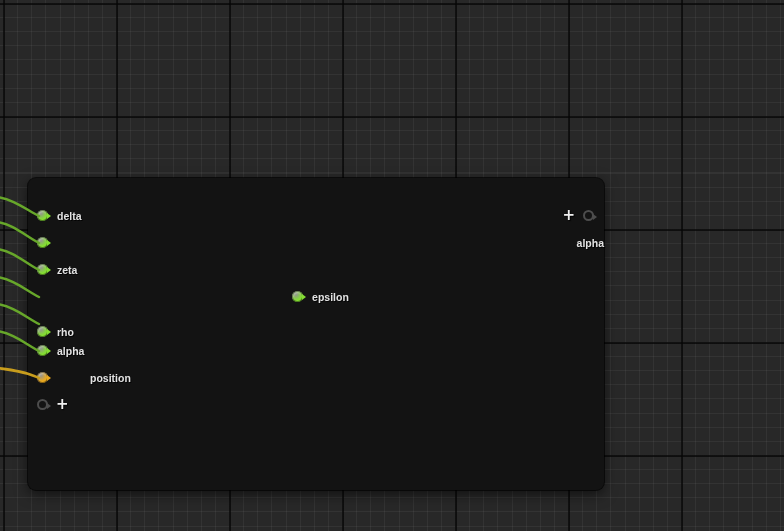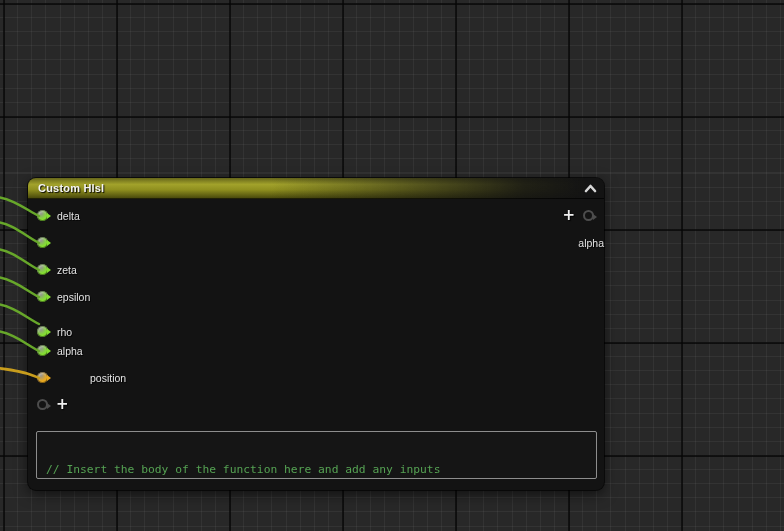--- a/index.html
+++ b/index.html
@@ -29,21 +29,21 @@
       linear-gradient(to right, rgba(19,19,19,0) 42%, rgba(19,19,19,0.9) 86%, #131313 97%),
       linear-gradient(to bottom, #66661a 0%, var(--header-olive-bright,#a2a22b) 32%, #90901f 58%, var(--header-olive-dark,#4a4a0c) 100%);
     border-bottom:1px solid rgba(0,0,0,0.7);
   }
   .title{
     display:inline-block;padding-left:10px;line-height:21px;
     font-size:11px;font-weight:bold;color:#f4f4f4;
     text-shadow:1px 1px 1px rgba(0,0,0,0.95);letter-spacing:0.2px;
   }
   .chev{position:absolute;right:7px;top:6px;width:13px;height:9px;cursor:pointer;}
-  .row{position:absolute;left:0;right:0;height:27px;display:flex;align-items:center;padding-left:9px;}
+  .row{position:absolute;left:0;right:0;height:27px;display:flex;align-items:center;padding-left:9px;font-weight:bold;}
   .pin{
     width:11px;height:11px;border-radius:50%;flex:none;position:relative;
     box-shadow:inset 0 0 0 1px rgba(0,0,0,0.4), inset 1px 2px 2px rgba(255,255,255,0.35);
   }
   .pin::after{
     content:"";position:absolute;left:10px;top:2.5px;
     border-top:3px solid transparent;border-bottom:3px solid transparent;
     border-left:4px solid currentColor;
   }
   .pin.hollow{
@@ -78,44 +78,38 @@
       <path d="M -3 222 C 13 224, 27 237, 39 243" fill="none" stroke="#67a72a" stroke-width="2.5" stroke-linecap="round"></path>
       <path d="M -3 249 C 13 251, 27 264, 39 270" fill="none" stroke="#67a72a" stroke-width="2.5" stroke-linecap="round"></path>
       <path d="M -3 277 C 13 279, 27 291, 39 297" fill="none" stroke="#67a72a" stroke-width="2.5" stroke-linecap="round"></path>
       <path d="M -3 304 C 13 306, 27 318, 39 324" fill="none" stroke="#67a72a" stroke-width="2.5" stroke-linecap="round"></path>
       <path d="M -3 331 C 13 333, 27 345, 39 351" fill="none" stroke="#67a72a" stroke-width="2.5" stroke-linecap="round"></path>
       <path d="M -3 368 C 13 370, 27 372, 39 378" fill="none" stroke="#c89d1d" stroke-width="2.5" stroke-linecap="round"></path>
     </svg>
 
   <div class="node">
 
-    <div class="header">
-      <span class="title">Custom Hlsl</span>
-      <svg class="chev" viewBox="0 0 13 9">
-        <polyline points="2,7 6.5,2 11,7" fill="none" stroke="#d6d6d6" stroke-width="2.6" stroke-linecap="round" stroke-linejoin="round"></polyline>
-      </svg>
-    </div>
 
     <div id="rows">
   <div class="row" style="top: 24px;">
     <span class="pin" style="background: radial-gradient(circle at 35% 30%, rgba(255, 255, 255, 0.533), rgb(132, 221, 51) 55%, rgb(132, 221, 51)); color: rgb(132, 221, 51);"></span>
     <span class="plabel">delta</span>
   </div>
 
   <div class="row" style="top: 51px; justify-content: space-between;">
     <span class="pin" style="background: radial-gradient(circle at 35% 30%, rgba(255, 255, 255, 0.533), rgb(132, 221, 51) 55%, rgb(132, 221, 51)); color: rgb(132, 221, 51);"></span>
     <span class="plabel">alpha</span>
   </div>
 
   <div class="row" style="top: 78px;">
     <span class="pin" style="background: radial-gradient(circle at 35% 30%, rgba(255, 255, 255, 0.533), rgb(132, 221, 51) 55%, rgb(132, 221, 51)); color: rgb(132, 221, 51);"></span>
     <span class="plabel">zeta</span>
   </div>
 
-  <div class="row" style="top: 105px;">
+  <div class="row" style="top: 105px; justify-content: center;">
     <span class="pin" style="background: radial-gradient(circle at 35% 30%, rgba(255, 255, 255, 0.533), rgb(132, 221, 51) 55%, rgb(132, 221, 51)); color: rgb(132, 221, 51);"></span>
     <span class="plabel">epsilon</span>
   </div>
 
   <div class="row" style="top: 140px;">
     <span class="pin" style="background: radial-gradient(circle at 35% 30%, rgba(255, 255, 255, 0.533), rgb(132, 221, 51) 55%, rgb(132, 221, 51)); color: rgb(132, 221, 51);"></span>
     <span class="plabel">rho</span>
   </div>
 
   <div class="row" style="top: 159px;">
@@ -132,20 +126,15 @@
     <div class="out-controls">
       <span class="plus">+</span>
       <span class="pin hollow"></span>
     </div>
 
     <div class="add-row">
       <span class="pin hollow"></span>
       <span class="plus">+</span>
     </div>
 
-    <div class="comment">
-      <div>// Insert the body of the function here and add any inputs</div>
-      
-      
-    </div>
 
   </div>
 </div>
 
 </body></html>

